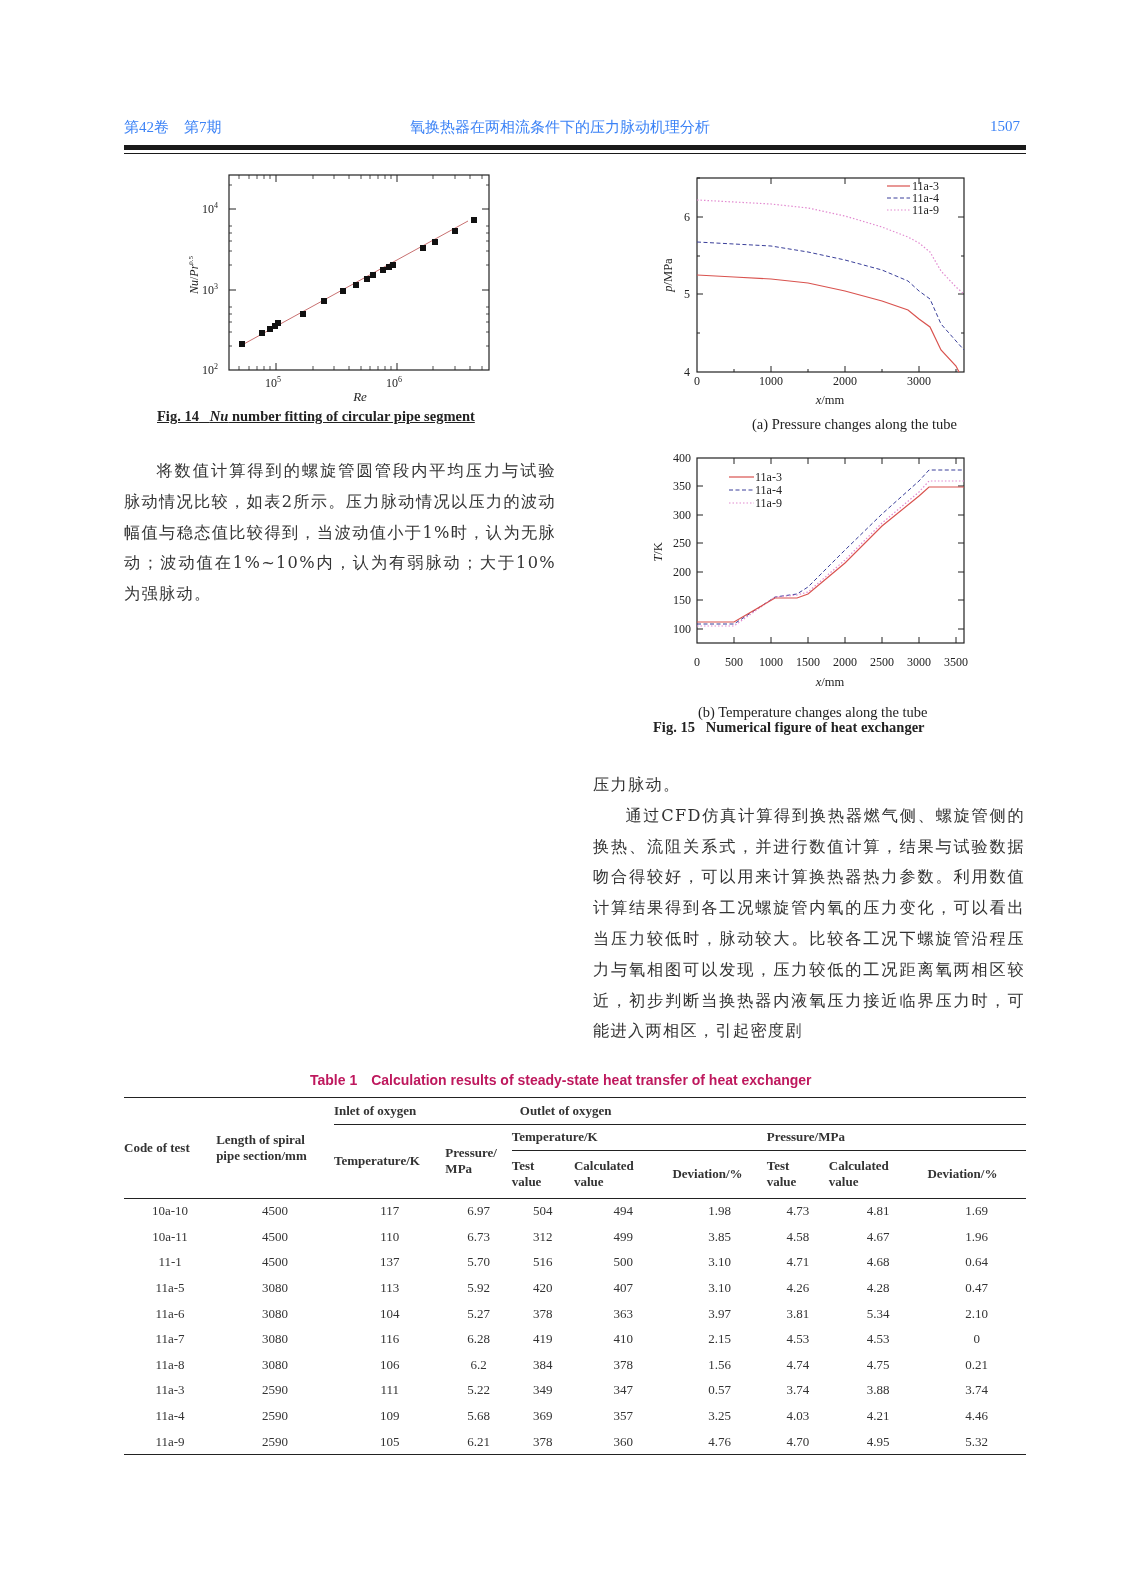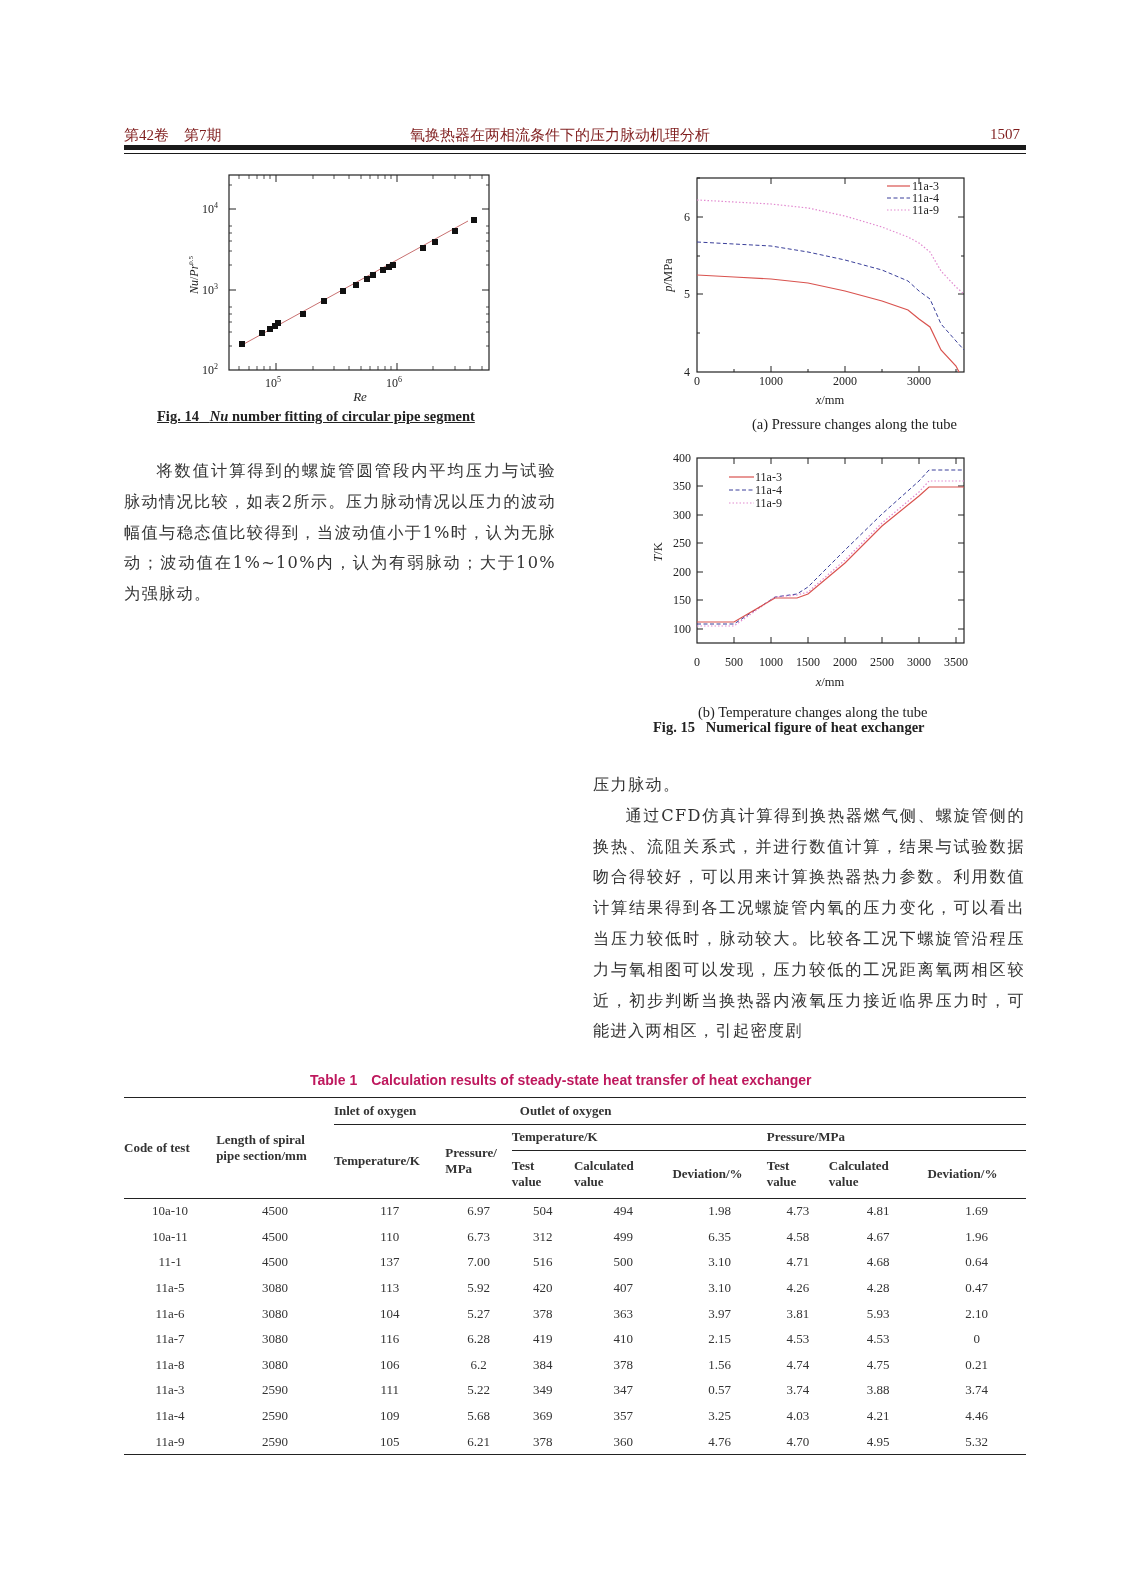--- a/index.html
+++ b/index.html
@@ -1,19 +1,19 @@
 <!DOCTYPE html>
 <html><head>
 <meta charset="utf-8">
 <style>
   html,body{margin:0;padding:0;background:#fff;}
   body{width:1134px;height:1591px;position:relative;overflow:hidden;
        font-family:"DejaVu Serif","Liberation Serif",serif;color:#222;}
   .abs{position:absolute;}
-  .hdr{top:118px;font-size:15px;color:#7f1d1d;font-family:"Liberation Serif","DejaVu Serif",serif;margin-top:8px;}
+  .hdr{top:118px;font-size:15px;color:#3b82f6;font-family:"Liberation Serif","DejaVu Serif",serif;}
   .rule-thick{left:124px;width:902px;top:145px;height:5px;background:#1a1a1a;}
   .rule-thin{left:124px;width:902px;top:153px;height:1px;background:#1a1a1a;}
   .cap{font-family:"Liberation Serif",serif;font-size:14.5px;font-weight:bold;color:#222;white-space:nowrap;}
   .subcap{font-family:"Liberation Serif",serif;font-size:14.5px;color:#222;white-space:nowrap;}
   .para{font-size:16.2px;line-height:30.8px;letter-spacing:1.3px;text-align:justify;color:#333;
         font-family:"DejaVu Serif",serif;}
   .para p{margin:0;}
   .para .ind{text-indent:2em;}
   svg text{font-family:"Liberation Serif",serif;}
   table.t1{position:absolute;left:124px;top:1097px;width:902px;border-collapse:collapse;
@@ -324,30 +324,30 @@
         <td>4.81</td>
         <td>1.69</td>
       </tr>
     <tr>
         <td>10a-11</td>
         <td>4500</td>
         <td>110</td>
         <td>6.73</td>
         <td>312</td>
         <td>499</td>
-        <td>6.35</td>
+        <td>3.85</td>
         <td>4.58</td>
         <td>4.67</td>
         <td>1.96</td>
       </tr>
     <tr>
         <td>11-1</td>
         <td>4500</td>
         <td>137</td>
-        <td>7.00</td>
+        <td>5.70</td>
         <td>516</td>
         <td>500</td>
         <td>3.10</td>
         <td>4.71</td>
         <td>4.68</td>
         <td>0.64</td>
       </tr>
     <tr>
         <td>11a-5</td>
         <td>3080</td>
@@ -362,21 +362,21 @@
       </tr>
     <tr>
         <td>11a-6</td>
         <td>3080</td>
         <td>104</td>
         <td>5.27</td>
         <td>378</td>
         <td>363</td>
         <td>3.97</td>
         <td>3.81</td>
-        <td>5.93</td>
+        <td>5.34</td>
         <td>2.10</td>
       </tr>
     <tr>
         <td>11a-7</td>
         <td>3080</td>
         <td>116</td>
         <td>6.28</td>
         <td>419</td>
         <td>410</td>
         <td>2.15</td>

